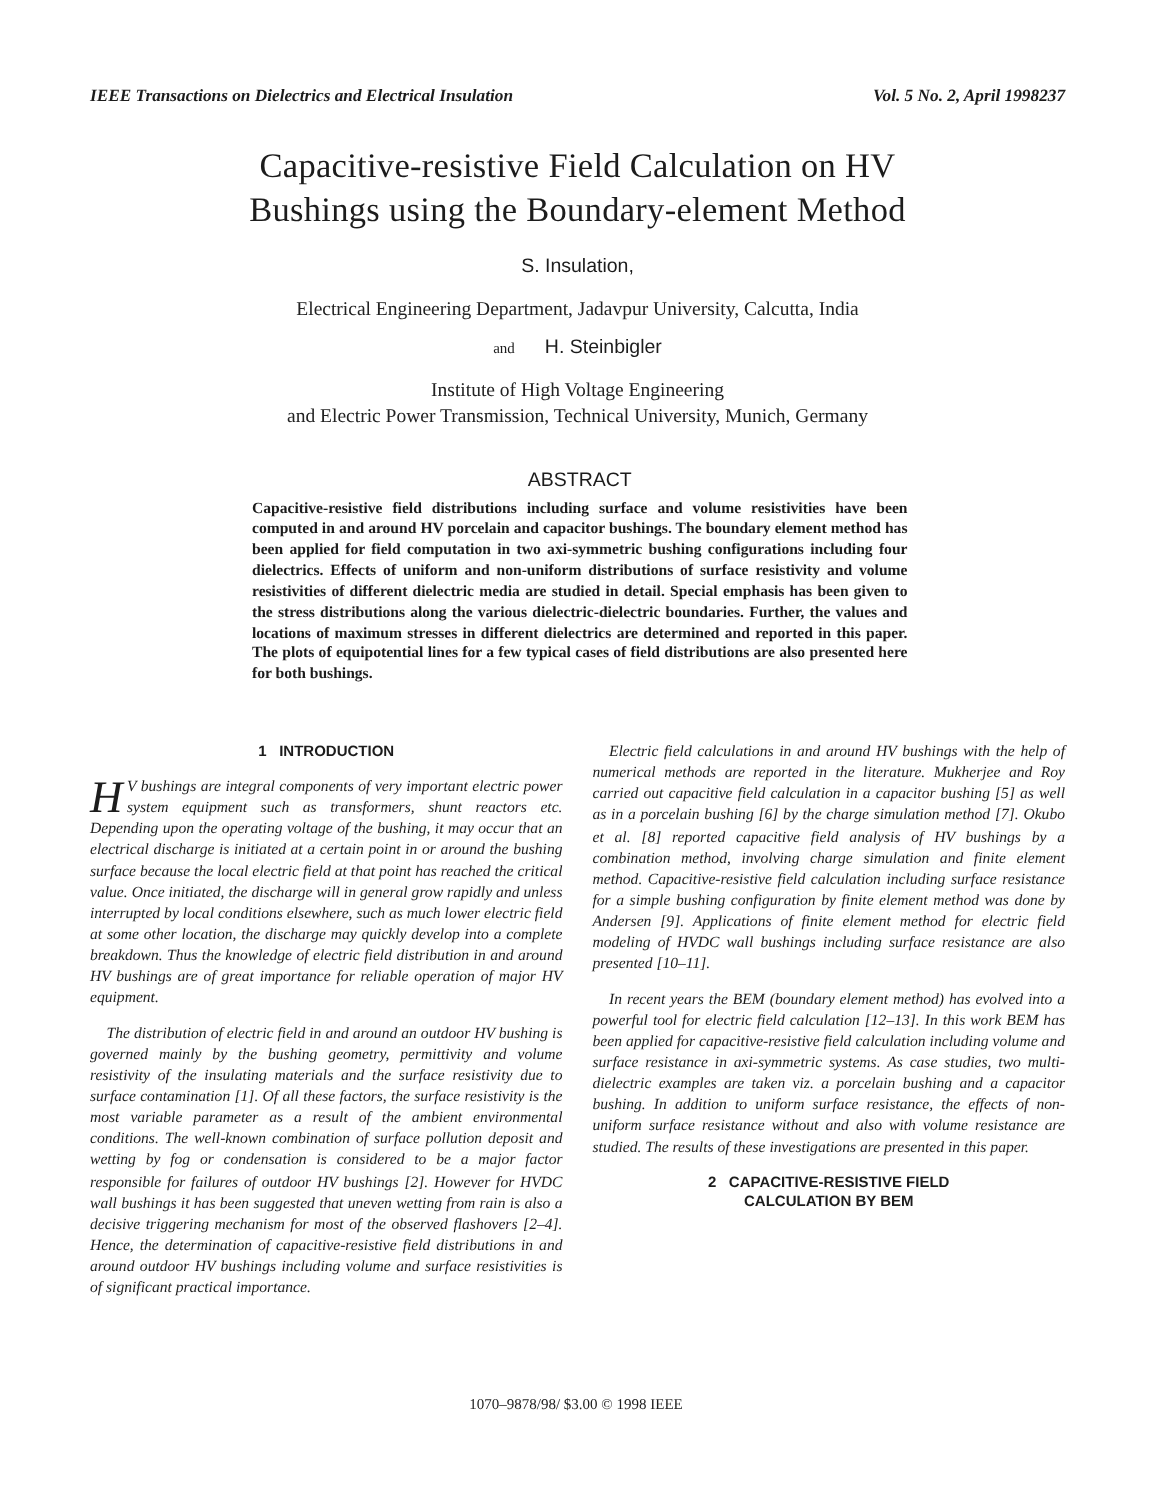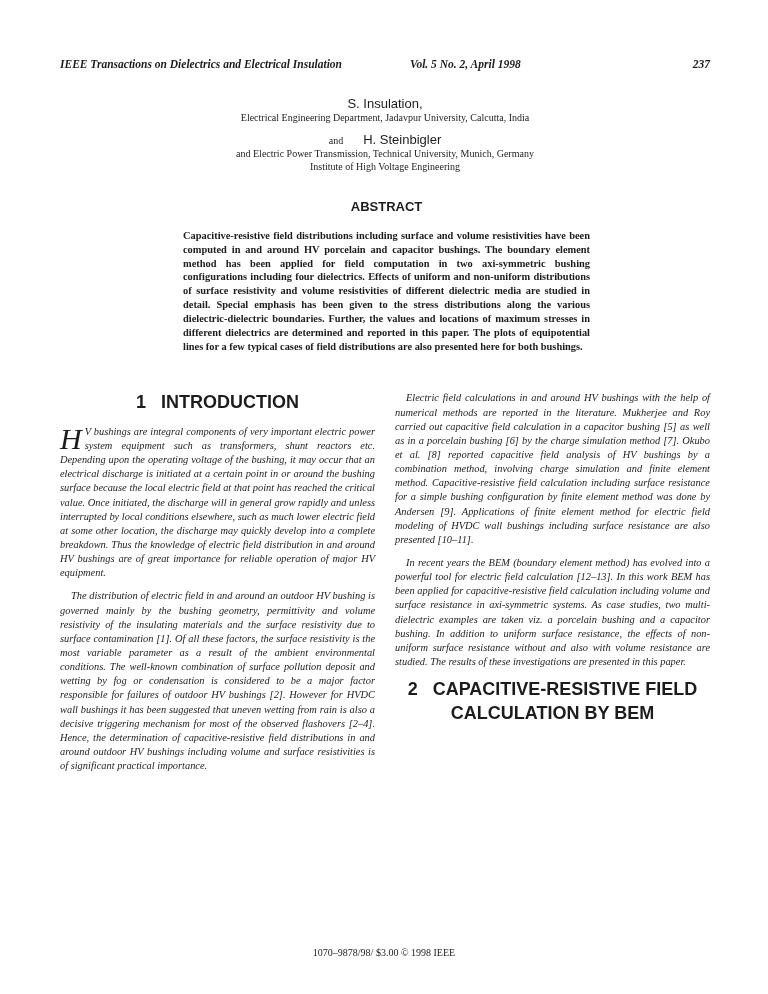--- a/index.html
+++ b/index.html
@@ -21,24 +21,23 @@
   }
 
   
   .running-head {
     display: flex;
     align-items: baseline;
     font-style: italic;
     font-weight: bold;
     font-size: 11.5px;
     margin-bottom: 26px;
-    gap: 36px;
   }
   .running-head .journal { flex: 0 0 auto; }
-  .running-head .issue   { flex: 1 1 auto; text-align: left; padding-left: 32px; }
+  .running-head .issue   { flex: 1 1 auto; text-align: right; padding-left: 32px; }
   .running-head .folio   { flex: 0 0 auto; }
 
   
   .paper-title {
     max-width: 452px;
     margin: 0 auto 14px auto;
     text-align: center;
     font-size: 23px;
     font-weight: 400;
     line-height: 1.28;
@@ -46,62 +45,62 @@
   }
 
   
   .author-block { text-align: center; }
   .author-name {
     font-family: "Liberation Sans", sans-serif;
     font-size: 13px;
     margin-top: 8px;
   }
   .affiliation {
-    font-size: 10px;
+    font-size: 13px;
     line-height: 1.3;
-    margin-top: 0;
+    margin-top: 14px;
     color: #222;
   }
   .and-word {
     font-family: "Liberation Serif", serif;
     font-size: 10px;
     margin-right: 20px;
   }
 
   
   .abstract {
     margin: 26px 105px 0 108px;
   }
   .abstract-heading {
     text-align: center;
     font-family: "Liberation Sans", sans-serif;
-    font-weight: bold;
+    font-weight: normal;
     font-size: 13px;
     margin: 0 0 6px 0;
   }
   .abstract-text {
     font-weight: bold;
     font-size: 10.4px;
     line-height: 1.33;
     text-align: justify;
-    margin: 15px;
+    margin: 0;
   }
 
   
   .columns {
     display: flex;
     gap: 20px;
     margin-top: 38px;
   }
   .col { flex: 1 1 0; min-width: 0; }
 
   .section-heading {
     font-family: "Liberation Sans", sans-serif;
     font-weight: bold;
-    font-size: 18px;
+    font-size: 10px;
     text-align: center;
     line-height: 1.3;
     margin: 0 0 10px 0;
   }
   .section-heading.sec2 { margin-top: 0; }
 
   .body-p {
     font-size: 10.4px;
     line-height: 1.36;
     text-align: justify;
@@ -115,47 +114,48 @@
     font-size: 30px;
     line-height: 25px;
     padding: 1px 3px 0 0;
   }
 
   
   .page-footer {
     position: absolute;
     left: 0;
     right: 0;
-    bottom: 36px;
+    bottom: 52px;
     text-align: center;
     font-size: 10px;
   }
 </style>
 </head>
 <body>
 
 <div class="page">
 
   <header class="running-head">
     <span class="journal">IEEE Transactions on Dielectrics and Electrical Insulation</span>
     <span class="issue">Vol. 5 No. 2, April 1998</span>
     <span class="folio">237</span>
   </header>
 
+  <h1 class="paper-title">Capacitive-resistive Field Calculation on HV Bushings using the Boundary-element Method</h1>
 
   <div class="author-block">
     <div class="author-name">S. Insulation,</div>
     <div class="affiliation">Electrical Engineering Department, Jadavpur University, Calcutta, India</div>
 
     <div class="author-name">
       <span class="and-word">and</span><span>H. Steinbigler</span>
     </div>
     <div class="affiliation">
+      <div>Institute of High Voltage Engineering</div>
       <div>and Electric Power Transmission, Technical University, Munich, Germany</div>
-      <div>Institute of High Voltage Engineering</div>
     </div>
   </div>
 
   <section class="abstract">
     <h2 class="abstract-heading">ABSTRACT</h2>
     <p class="abstract-text">Capacitive-resistive field distributions including surface and volume resistivities have been computed in and around HV porcelain and capacitor bushings. The boundary element method has been applied for field computation in two axi-symmetric bushing configurations including four dielectrics. Effects of uniform and non-uniform distributions of surface resistivity and volume resistivities of different dielectric media are studied in detail. Special emphasis has been given to the stress distributions along the various dielectric-dielectric boundaries. Further, the values and locations of maximum stresses in different dielectrics are determined and reported in this paper. The plots of equipotential lines for a few typical cases of field distributions are also presented here for both bushings.</p>
   </section>
 
   <div class="columns">
 

